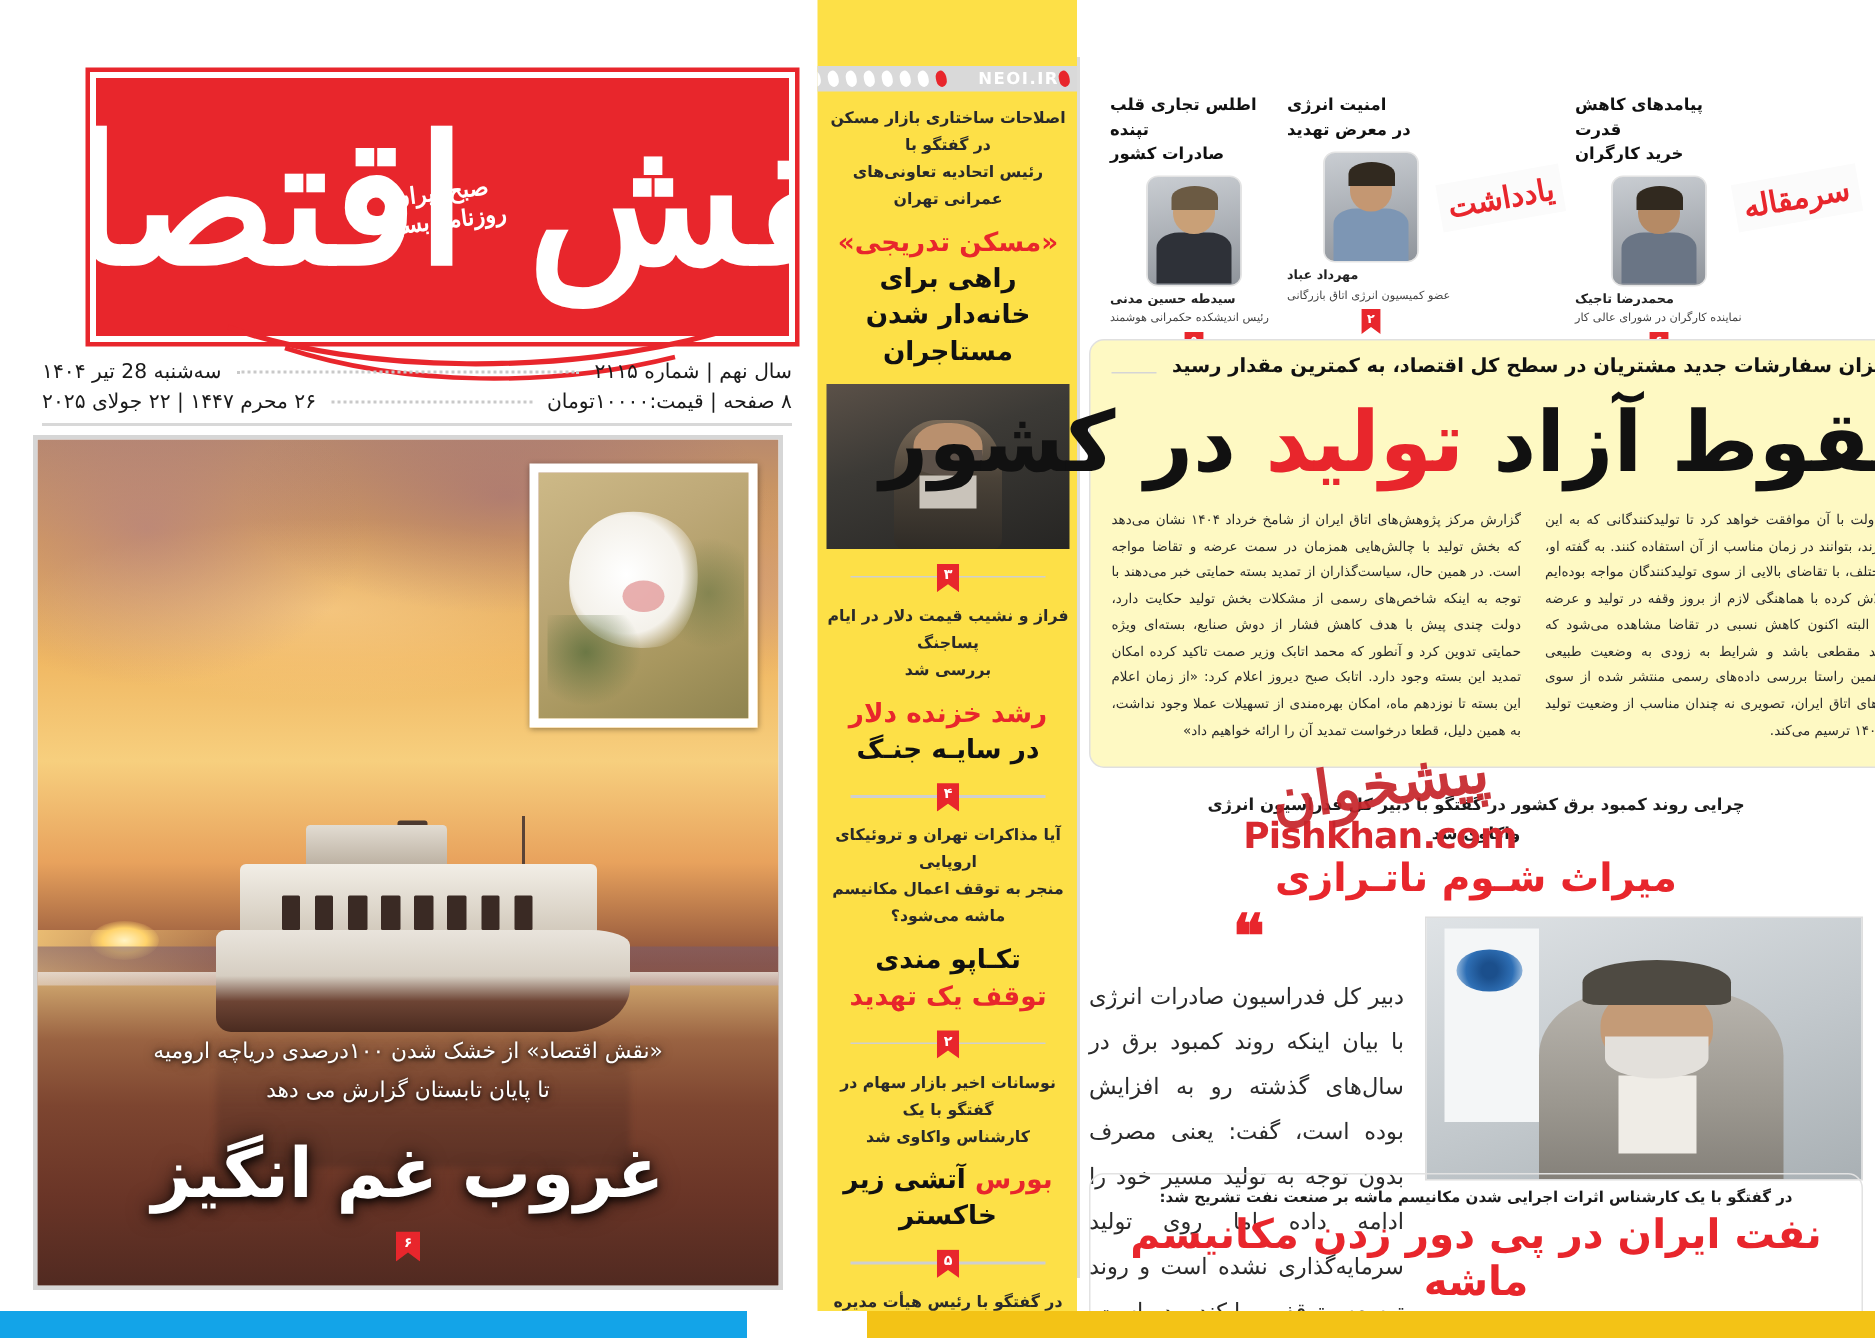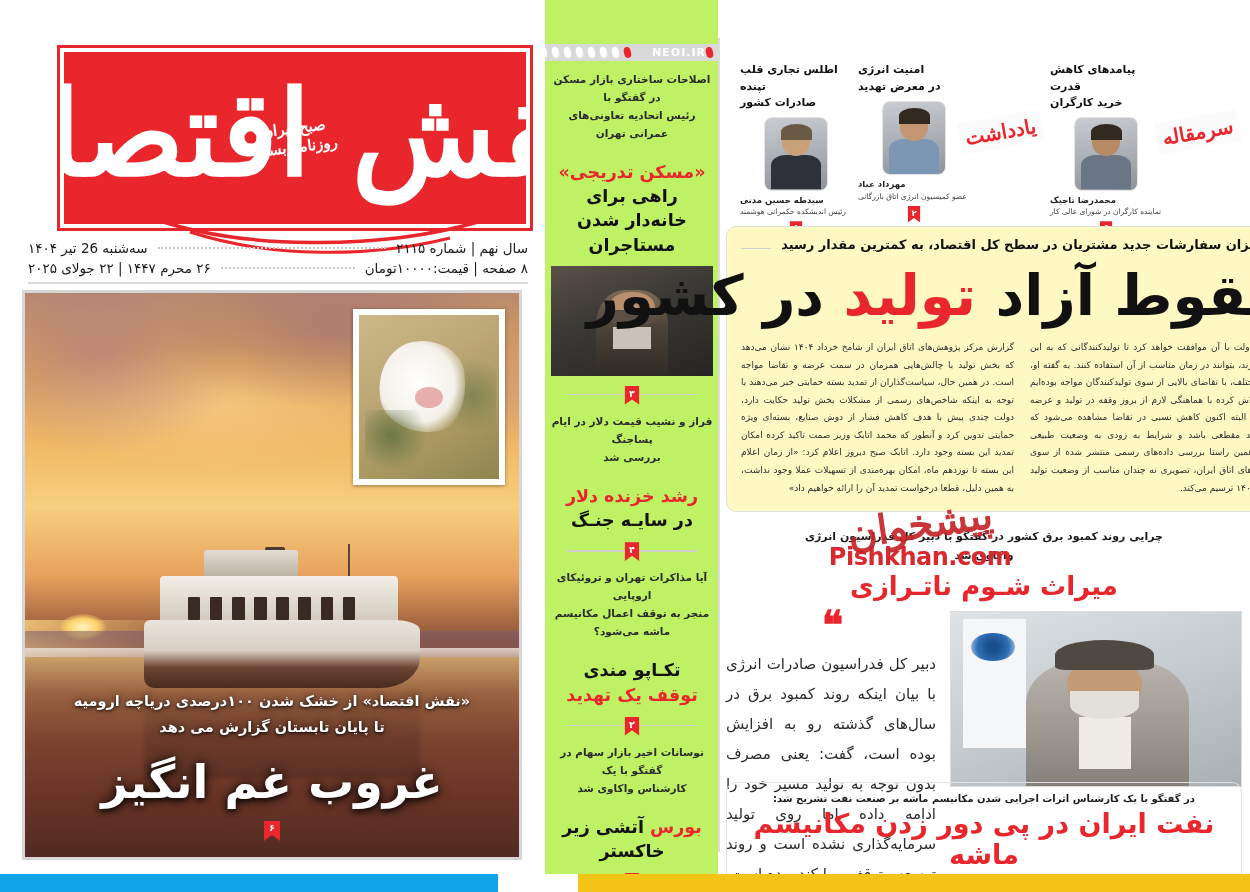--- a/index.html
+++ b/index.html
@@ -139,50 +139,50 @@
   .inset-veg2 {
     position:absolute; right:2%; top:26%; width:42%; height:46%;
     background:radial-gradient(ellipse at 60% 50%, rgba(110,120,70,.65), rgba(140,140,90,0) 70%);
   }
 
   .photo-overlay {
     position:absolute; left:0; right:0; bottom:0; padding:0 18px 16px;
     direction:rtl; text-align:center; color:#fff;
   }
   .photo-kicker {
-    font-size:14.5px; font-weight:bold; line-height:1.75;
+    font-size:14.5px; font-weight:normal; line-height:1.75;
     text-shadow:0 1px 3px rgba(0,0,0,.85), 0 0 8px rgba(0,0,0,.6);
     margin-bottom:14px;
   }
   .photo-headline {
     font-size:46px; font-weight:bold; line-height:1.24; letter-spacing:-1px;
     text-shadow:0 2px 6px rgba(0,0,0,.9), 0 0 14px rgba(0,0,0,.75);
   }
   .page-badge-white { display:block; margin:10px auto 0; }
 
   
-  .mid-col { position:absolute; left:545px; top:0; width:173px; height:892px; background:#bef264; }
+  .mid-col { position:absolute; left:545px; top:0; width:173px; height:892px; background:#fde047; }
   .neoi-strip {
     position:absolute; left:0; top:44px; width:173px; height:17px;
     background:#d9d9d9; display:flex; align-items:center; overflow:hidden;
   }
   .neoi-label {
     color:#ffffff; font-size:11px; font-weight:bold; letter-spacing:1px;
     padding-left:16px; direction:ltr; white-space:nowrap; flex-shrink:0;
   }
   .strip-dot { width:7px; height:11px; background:#fff; border-radius:60% 60% 60% 60%/50%; margin-right:5px; flex-shrink:0; transform:rotate(-12deg); }
   .strip-dot.red { background:#e8262c; }
 
   .mid-inner { position:absolute; left:6px; top:70px; width:162px; direction:rtl; }
   .mid-kicker {
     font-size:10.5px; line-height:1.72; color:#2a2a2a; text-align:center; font-weight:600;
   }
   .mid-head {
     font-size:17.5px; line-height:1.38; font-weight:bold; color:#111;
-    text-align:center; margin-top:18px; letter-spacing:-.3px;
+    text-align:center; margin-top:8px; letter-spacing:-.3px;
   }
   .mid-head .red { color:#e8262c; }
   .mid-photo {
     margin:9px 0 4px; width:162px; height:110px; overflow:hidden;
     background:linear-gradient(160deg,#5b5148 0%,#3c3a36 40%,#262523 100%);
     position:relative;
   }
   .mp-person { position:absolute; left:28%; top:22%; width:44%; height:78%;
     background:linear-gradient(180deg,#7a6a58 0%,#4a4238 45%,#2f2b26 100%); border-radius:40% 40% 8% 8%; }
   .mp-face { position:absolute; left:36%; top:24%; width:28%; height:30%;
@@ -329,21 +329,21 @@
 
     <svg class="swoosh" viewBox="0 0 330 40">
       <path d="M2 2 C 90 34, 230 34, 328 6" stroke="#e8262c" stroke-width="3.5" fill="none"></path>
       <path d="M40 16 C 120 42, 220 42, 300 22" stroke="#e8262c" stroke-width="3" fill="none"></path>
     </svg>
 
     <div class="dateline">
       <div class="row">
         <span>سال نهم | شماره ۲۱۱۵</span>
         <span class="dots"></span>
-        <span>سه‌شنبه 26 تیر ۱۴۰۴</span>
+        <span>سه‌شنبه 28 تیر ۱۴۰۴</span>
       </div>
       <div class="row">
         <span>۸ صفحه | قیمت:۱۰۰۰۰تومان</span>
         <span class="dots"></span>
         <span>۲۶ محرم ۱۴۴۷ | ۲۲ جولای ۲۰۲۵</span>
       </div>
     </div>
     <div class="dateline-sep"></div>
 
     <div class="main-photo">

